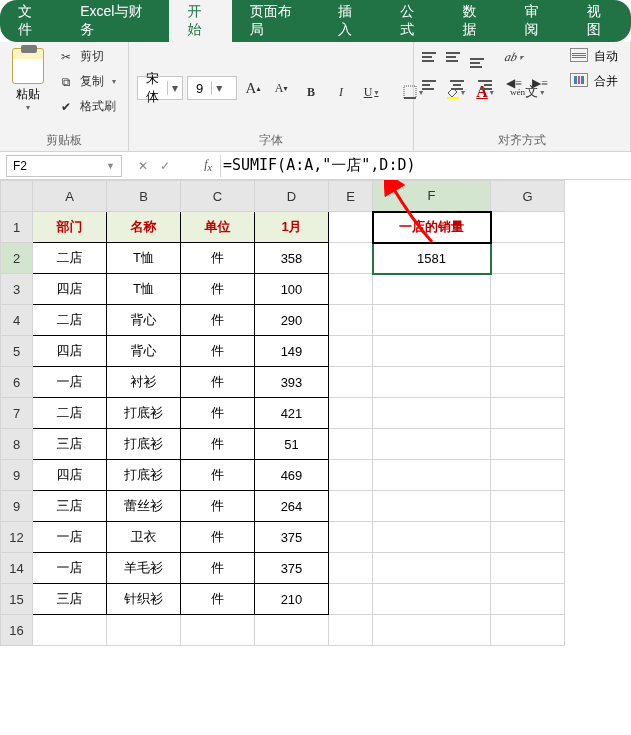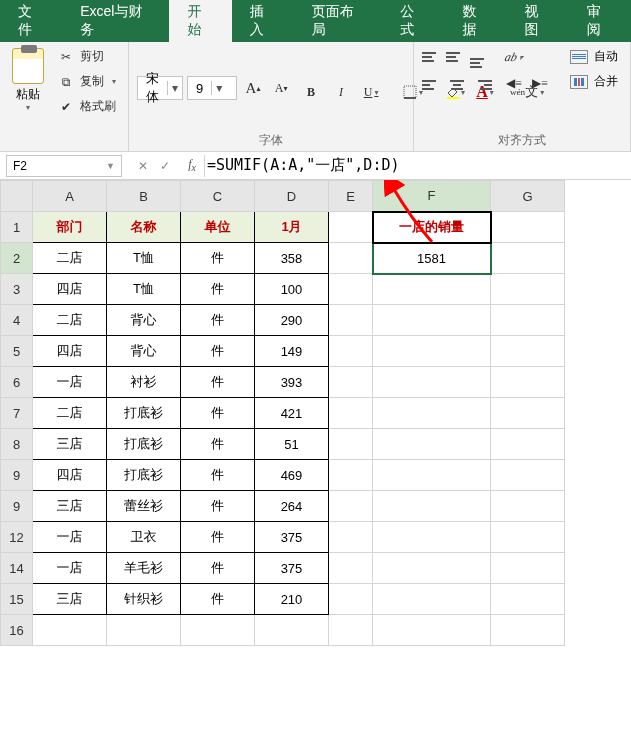--- a/index.html
+++ b/index.html
@@ -1,18 +1,18 @@
 <!DOCTYPE html>
 <html><head>
 <meta charset="utf-8">
 <style>
 * { box-sizing: border-box; margin: 0; padding: 0; }
 body { font-family: "Microsoft YaHei", SimSun, sans-serif; font-size: 12px; background: #fff; width: 631px; height: 735px; overflow: hidden; }
 
-.ribbon-tabs { background: #217346; display: flex; height: 42px; align-items: stretch; }
+.ribbon-tabs { background: #217346; display: flex; height: 42px; align-items: stretch; border-radius: 17px; }
 .ribbon-tabs .tab { color: #fff; padding: 12px 18px; cursor: pointer; font-size: 14px; display: flex; align-items: center; }
 .ribbon-tabs .tab.active { background: #f3f3f3; color: #217346; }
 
 .ribbon { background: #f3f3f3; border-bottom: 1px solid #d4d4d4; height: 110px; display: flex; }
 .rgroup { border-right: 1px solid #d4d4d4; display: flex; flex-direction: column; padding: 4px 8px 2px; }
 .rgroup-body { flex: 1; display: flex; align-items: flex-start; gap: 6px; }
 .rgroup-label { text-align: center; color: #666; font-size: 12px; padding-top: 2px; }
 
 .paste-big { display: flex; flex-direction: column; align-items: center; padding: 2px 4px; cursor: pointer; }
 .paste-icon { width: 32px; height: 36px; background: linear-gradient(180deg,#fff4c2 0 30%,#fff 30%); border: 1px solid #bfa640; border-radius: 3px; position: relative; }
@@ -29,28 +29,28 @@
 .combo .val { padding: 0 8px; font-size: 13px; }
 .combo .arrow { border-left: 1px solid #c5c5c5; padding: 0 4px; color: #555; }
 .icon-btn { width: 24px; height: 22px; display: inline-flex; align-items: center; justify-content: center; cursor: pointer; color: #333; font-family: "Times New Roman", serif; }
 .drop::after { content: "▾"; font-size: 8px; margin-left: 2px; color: #666; }
 .underline-a { text-decoration: underline; color: #c00000; font-weight: bold; font-size: 16px; }
 
 .align-grid { display: grid; grid-template-columns: repeat(3, 22px); grid-auto-rows: 22px; gap: 2px; }
 .align-grid div { display: flex; flex-direction: column; justify-content: center; gap: 2px; cursor: pointer; }
 .align-grid span { height: 2px; background: #555; }
 
-.auto-wrap { display: flex; align-items: center; gap: 6px; padding: 2px 4px; cursor: pointer; white-space: nowrap; }
+.auto-wrap { display: flex; align-items: flex-start; gap: 6px; padding: 2px 4px; cursor: pointer; white-space: nowrap; }
 .auto-wrap .ic { width: 18px; height: 14px; border: 1px solid #888; display: flex; flex-direction: column; justify-content: center; gap: 1px; padding: 1px; }
 .auto-wrap .ic span { height: 1px; background: #3a7ed0; }
 
 .namebox-row { display: flex; align-items: center; border-bottom: 1px solid #d4d4d4; height: 28px; background: #fff; }
 .namebox { border: 1px solid #c5c5c5; width: 116px; height: 22px; margin: 0 6px; display: flex; align-items: center; padding: 0 6px; justify-content: space-between; }
 .fx-btns { display: flex; gap: 12px; padding: 0 10px; color: #888; }
-.fx-label { font-style: italic; font-family: "Times New Roman"; color: #555; padding: 0 8px; }
+.fx-label { font-style: italic; font-family: "Times New Roman"; color: #555; padding: 0 8px; margin-left: 16px; }
 .formula-input { flex: 1; border: none; outline: none; font-size: 15px; font-family: Consolas, monospace; padding: 0 6px 0 2px; border-left: 1px solid #d4d4d4; height: 22px; }
 
 .sheet-area { position: relative; }
 .arrow-annot { position: absolute; top: 0; left: 384px; width: 60px; height: 70px; pointer-events: none; }
 
 table.sheet { border-collapse: collapse; table-layout: fixed; }
 .sheet th, .sheet td { border: 1px solid #d4d4d4; text-align: center; height: 31px; font-size: 13px; background: #fff; }
 .sheet th { background: #e6e6e6; font-weight: normal; color: #333; }
 .sheet th.corner { background: #e6e6e6; width: 32px; }
 .sheet th.colh { width: 74px; }
@@ -66,26 +66,26 @@
 
 .thick-box td { border: 1px solid #000; }
 </style>
 </head>
 <body>
 
 <div class="ribbon-tabs">
   <div class="tab">文件</div>
   <div class="tab">Excel与财务</div>
   <div class="tab active">开始</div>
+  <div class="tab">页面布局</div>
   <div class="tab">插入</div>
-  <div class="tab">页面布局</div>
   <div class="tab">公式</div>
   <div class="tab">数据</div>
+  <div class="tab">审阅</div>
   <div class="tab">视图</div>
-  <div class="tab">审阅</div>
 </div>
 
 <div class="ribbon">
   <div class="rgroup">
     <div class="rgroup-body">
       <div class="paste-big">
         <div class="paste-icon"></div>
         <div class="paste-label">粘贴</div>
         <div style="font-size:8px;color:#666">▾</div>
       </div>
@@ -98,20 +98,21 @@
             <span class="glyph">⧉</span>
             <span>复制</span>
             <span style="font-size:8px;color:#666;margin-left:2px">▾</span>
           </div>
         <div class="mini-btn">
             <span class="glyph">✔</span>
             <span>格式刷</span>
           </div>
       </div>
     </div>
+    <div class="rgroup-label">剪贴板</div>
   </div>
 
   <div class="rgroup" style="min-width:280px">
     <div class="rgroup-body" style="flex-direction:row;align-items:stretch">
       <div class="font-row1">
         <div class="combo" style="flex:1">
             <span class="val">宋体</span>
             <span class="arrow">▾</span>
           </div>
         <div class="combo" style="width:50px">

